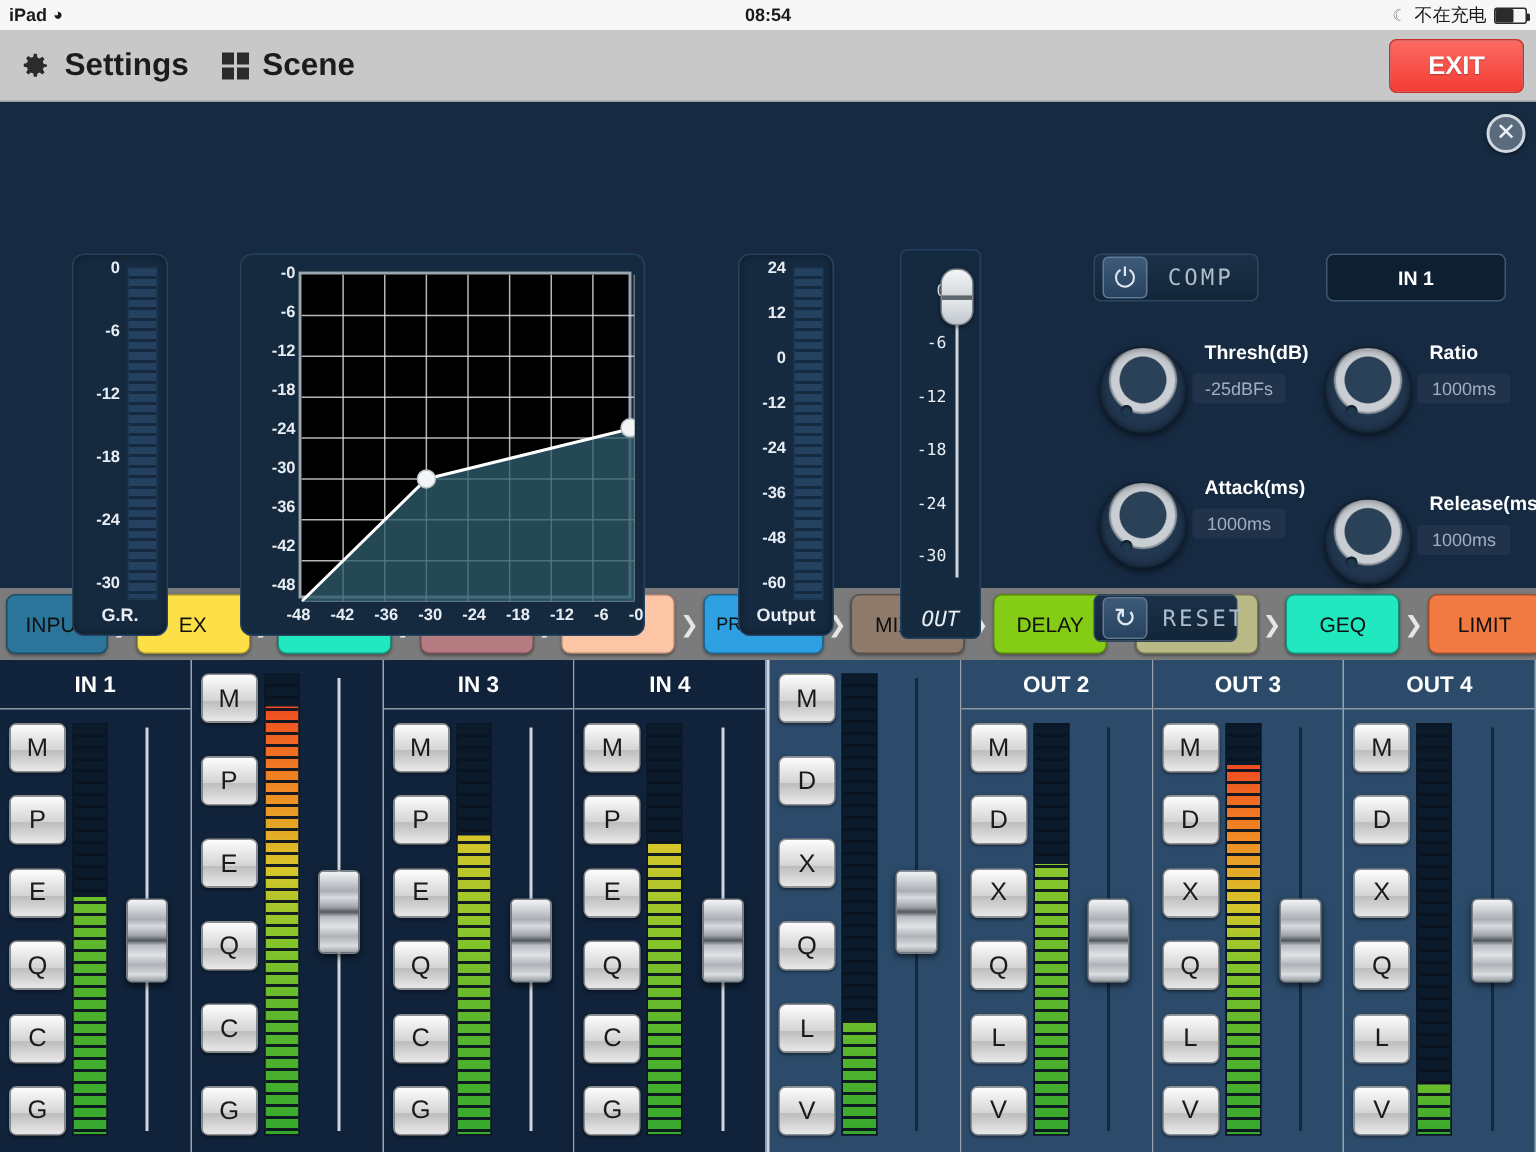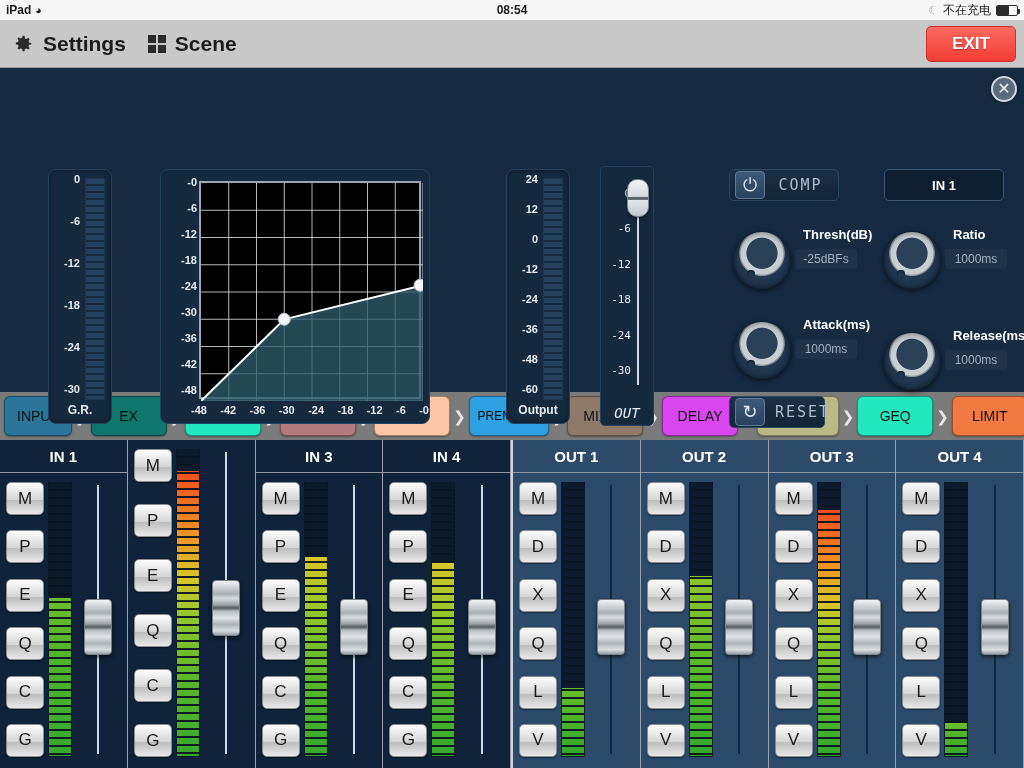--- a/index.html
+++ b/index.html
@@ -415,21 +415,21 @@
         <div>-36</div>
         <div>-30</div>
         <div>-24</div>
         <div>-18</div>
         <div>-12</div>
         <div>-6</div>
         <div>-0</div>
       </div>
   </div>
 
-  <div class="meter-box" style="left:506px; top:101px; width:64px; height:255px;">
+  <div class="meter-box" style="left:492px; top:101px; width:64px; height:255px;">
     <div class="meter-inner">
       <div class="meter-scale" id="out-scale">
           <span>24</span>
           <span>12</span>
           <span>0</span>
           <span>-12</span>
           <span>-24</span>
           <span>-36</span>
           <span>-48</span>
           <span>-60</span>
@@ -483,33 +483,33 @@
 
   <div class="dsp-btn" style="left:729px; top:328px; width:96px; height:32px;">
     <span class="power-icon">↻</span>
     <span class="dsp-btn-label">RESET</span>
   </div>
 </div>
 
 <div id="chain">
     <div class="chain-tab" style="background: rgb(42, 117, 153); color: rgb(16, 16, 16); width: 68px; font-size: 14px;">INPUT</div>
     <span class="chain-sep">❯</span>
-    <div class="chain-tab" style="background: #0f766e; color: rgb(16, 16, 16); width: 76px; font-size: 14px;">EX</div>
+    <div class="chain-tab" style="background: #fde047; color: rgb(16, 16, 16); width: 76px; font-size: 14px;">EX</div>
     <span class="chain-sep">❯</span>
     <div class="chain-tab" style="background: rgb(34, 232, 192); color: rgb(16, 16, 16); width: 76px; font-size: 14px;">PEQ</div>
     <span class="chain-sep">❯</span>
     <div class="chain-tab" style="background: rgb(180, 123, 128); color: rgb(16, 16, 16); width: 76px; font-size: 14px;">COMP</div>
     <span class="chain-sep">❯</span>
     <div class="chain-tab" style="background: rgb(252, 198, 166); color: rgb(16, 16, 16); width: 76px; font-size: 14px;">AGC</div>
     <span class="chain-sep">❯</span>
     <div class="chain-tab" style="background: rgb(46, 159, 224); color: rgb(16, 16, 16); width: 80px; font-size: 12px;">PREMIXER</div>
     <span class="chain-sep">❯</span>
     <div class="chain-tab" style="background: rgb(142, 122, 106); color: rgb(16, 16, 16); width: 76px; font-size: 14px;">MIXER</div>
     <span class="chain-sep">❯</span>
-    <div class="chain-tab" style="background: #d946ef; color: rgb(16, 16, 16); width: 76px; font-size: 14px;">DELAY</div>
+    <div class="chain-tab" style="background: #84cc16; color: rgb(16, 16, 16); width: 76px; font-size: 14px;">DELAY</div>
     <span class="chain-sep">❯</span>
     <div class="chain-tab" style="background: rgb(184, 185, 133); color: rgb(16, 16, 16); width: 82px; font-size: 14px;">FENPIN</div>
     <span class="chain-sep">❯</span>
     <div class="chain-tab" style="background: rgb(34, 232, 192); color: rgb(16, 16, 16); width: 76px; font-size: 14px;">GEQ</div>
     <span class="chain-sep">❯</span>
     <div class="chain-tab" style="background: rgb(240, 122, 65); color: rgb(16, 16, 16); width: 76px; font-size: 14px;">LIMIT</div>
   </div>
 
 <div id="strips">
     <div class="strip in">
@@ -589,21 +589,20 @@
           <div class="fill" style="height: 71%; background: linear-gradient(to top, rgb(54, 168, 46) 0%, rgb(87, 181, 44) 35%, rgb(140, 198, 43) 70%, rgb(216, 198, 42) 100%);"></div>
           <div class="segs"></div>
         </div>
         <div class="ch-fader">
           <div class="track"></div>
           <div class="cap" style="top: 42%;"></div>
         </div>
       </div>
     </div>
     <div class="strip out divider-left">
-      <div class="strip-title">OUT 1</div>
       <div class="strip-body">
         <div class="btn-col">
           <div class="sq-btn">M</div>
           <div class="sq-btn">D</div>
           <div class="sq-btn">X</div>
           <div class="sq-btn">Q</div>
           <div class="sq-btn">L</div>
           <div class="sq-btn">V</div>
         </div>
         <div class="ch-meter">

